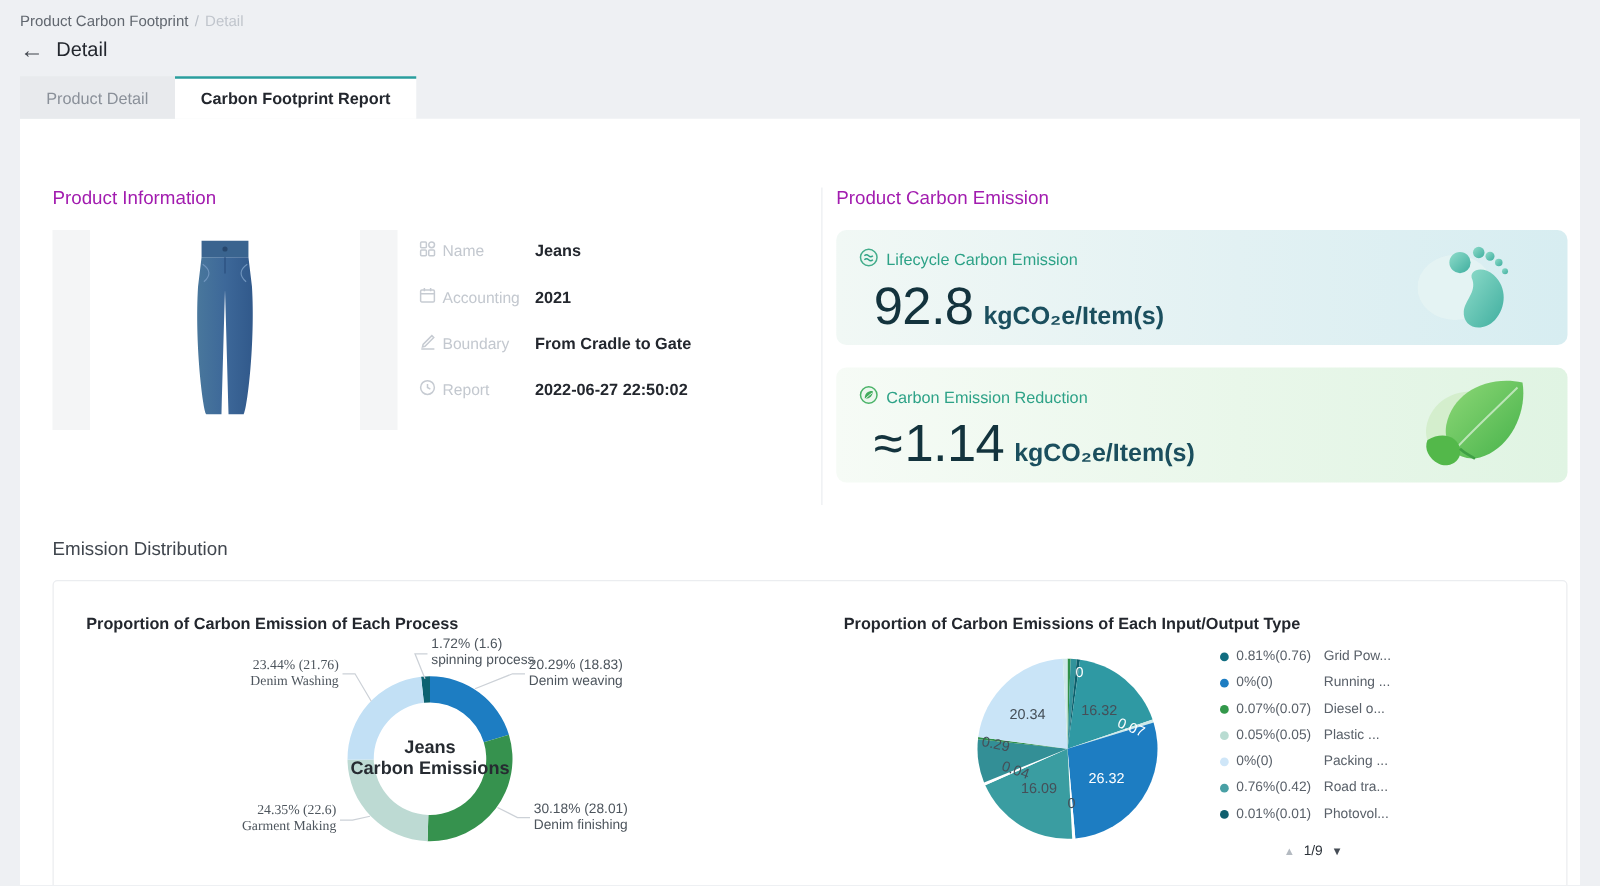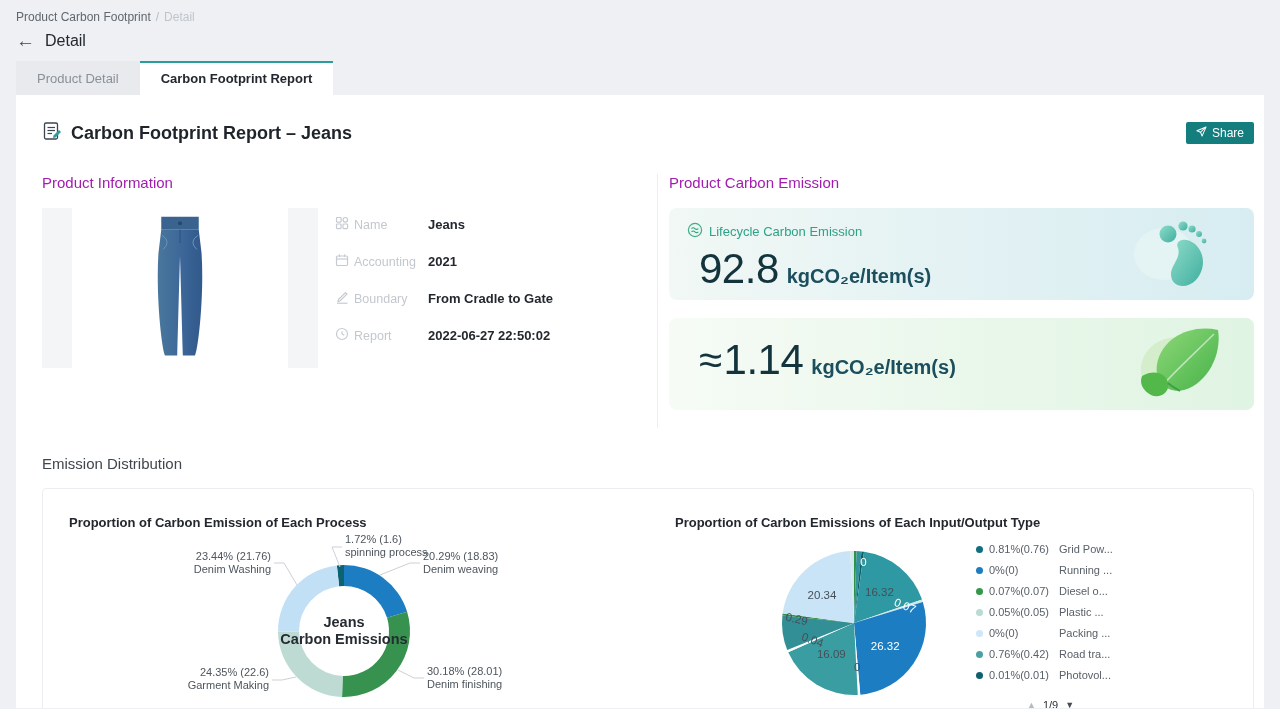--- a/index.html
+++ b/index.html
@@ -55,21 +55,21 @@
   .dist-header { font-size:15px; color:#40464e; margin-top:27px; }
 
   
   .chart-card { border:1px solid #ebedf0; border-radius:4px; margin-top:16px; height:252px; display:flex; position:relative; }
   .chart-half { position:relative; width:606px; height:100%; }
   .chart-half.right { flex:1; }
   .chart-title { position:absolute; top:26px; left:26px; font-size:13px; font-weight:700; color:#23272e; }
   .chart-canvas { position:absolute; inset:0; }
   svg.chart { position:absolute; left:0; top:0; font-family:"Liberation Sans",sans-serif; }
   .callout { position:absolute; font-size:11px; color:#4d555d; line-height:13px; white-space:nowrap; }
-  .callout.right { text-align:right; }
+  .callout.right { text-align:right;font-family:Liberation Serif, serif; }
   .donut-center { position:absolute; width:160px; text-align:center; font-size:14.5px; font-weight:700; color:#262b31; line-height:17px; }
   .legend { position:absolute; left:327px; top:53px; }
   .legend-row { display:flex; align-items:center; margin-bottom:7px; font-size:11px; color:#596069; line-height:14px; cursor:pointer; }
   .legend-dot { width:7px; height:7px; border-radius:50%; margin-right:6px; flex:none; }
   .legend-val { display:inline-block; width:70px; color:#596069; }
   .legend-name { color:#596069; }
   .pager { position:absolute; left:378px; top:210px; display:flex; align-items:center; gap:7px; font-size:11px; color:#2b3138; }
   .pager .up { color:#b4bac1; font-size:9px; cursor:pointer; }
   .pager .down { color:#454c55; font-size:9px; cursor:pointer; }
 </style>
@@ -86,39 +86,20 @@
   </div>
 </div>
 
 <div class="tabs">
   <div class="tab">Product Detail</div>
   <div class="tab active">Carbon Footprint Report</div>
 </div>
 
 <div class="content">
 
-  <div class="report-header">
-    <span>
-      <svg width="20" height="20" viewBox="0 0 20 20">
-          <rect x="2.5" y="2" width="13" height="16" rx="1.5" fill="#fff" stroke="#3c4450" stroke-width="1.3"></rect>
-          <line x1="5.5" y1="6.5" x2="13" y2="6.5" stroke="#3c4450" stroke-width="1.2"></line>
-          <line x1="5.5" y1="9.5" x2="13" y2="9.5" stroke="#3c4450" stroke-width="1.2"></line>
-          <line x1="5.5" y1="12.5" x2="10" y2="12.5" stroke="#3c4450" stroke-width="1.2"></line>
-          <path d="M11.5 14.5 L17 9 L19 11 L13.5 16.5 L11 17 Z" fill="#2a9d9d"></path>
-        </svg>
-    </span>
-    <span class="report-title">Carbon Footprint Report – Jeans</span>
-    <button class="share-btn">
-      <span><svg width="11" height="11" viewBox="0 0 12 12">
-            <path d="M11 1 L1 5.2 L5 6.8 L6.6 11 Z" fill="none" stroke="#fff" stroke-width="1.1" stroke-linejoin="round"></path>
-            <line x1="5" y1="6.8" x2="10.2" y2="1.6" stroke="#fff" stroke-width="1.1"></line>
-          </svg></span>
-      <span>Share</span>
-    </button>
-  </div>
 
   <div class="section-row">
     <div class="col-left">
       <div class="col-header">Product Information</div>
       <div class="pi-body">
         <div class="img-box">
           <div class="img-strip left"></div>
           <div class="img-strip right"></div>
           <span>
             <svg width="100" height="150" viewBox="0 0 100 160">
@@ -216,20 +197,28 @@
             <circle cx="49" cy="12" r="4.6" fill="url(#teal)"></circle>
             <circle cx="58" cy="15" r="3.6" fill="url(#teal)"></circle>
             <circle cx="65" cy="20" r="3" fill="url(#teal)"></circle>
             <circle cx="70" cy="27" r="2.4" fill="url(#teal)"></circle>
             <path d="M44 34 C40 26 52 22 61 30 C72 40 71 56 62 66 C51 77 36 72 37 59 C38 50 47 44 44 34 Z" fill="url(#teal)"></path>
           </svg>
         </span>
       </div>
 
       <div class="em-card c2">
+        <div class="em-label">
+          <span><svg width="16" height="16" viewBox="0 0 16 16">
+                <circle cx="8" cy="8" r="6.6" fill="#ecf7ee" stroke="#4ab368" stroke-width="1.2"></circle>
+                <path d="M4.8 10.6 C4.8 6.4 7.6 4.6 11.2 4.8 C11.2 8.8 9 10.9 5.4 10.9 Z" fill="#43ad5e"></path>
+                <path d="M5 11.4 C6.5 9.5 8.5 8 10.5 6.5" fill="none" stroke="#ecf7ee" stroke-width="0.8"></path>
+              </svg></span>
+          <span>Carbon Emission Reduction</span>
+        </div>
         <div class="em-value-row">
           <span class="em-prefix">≈</span>
           <span class="em-value" style="margin-left:-6px">1.14</span>
           <span class="em-unit">kgCO₂e/Item(s)</span>
         </div>
         <span class="em-art">
           <svg width="100" height="82" viewBox="0 0 100 82">
             <defs>
                 <linearGradient id="grn" x1="0" y1="0" x2="1" y2="1">
                   <stop offset="0" stop-color="#8ed877"></stop>

